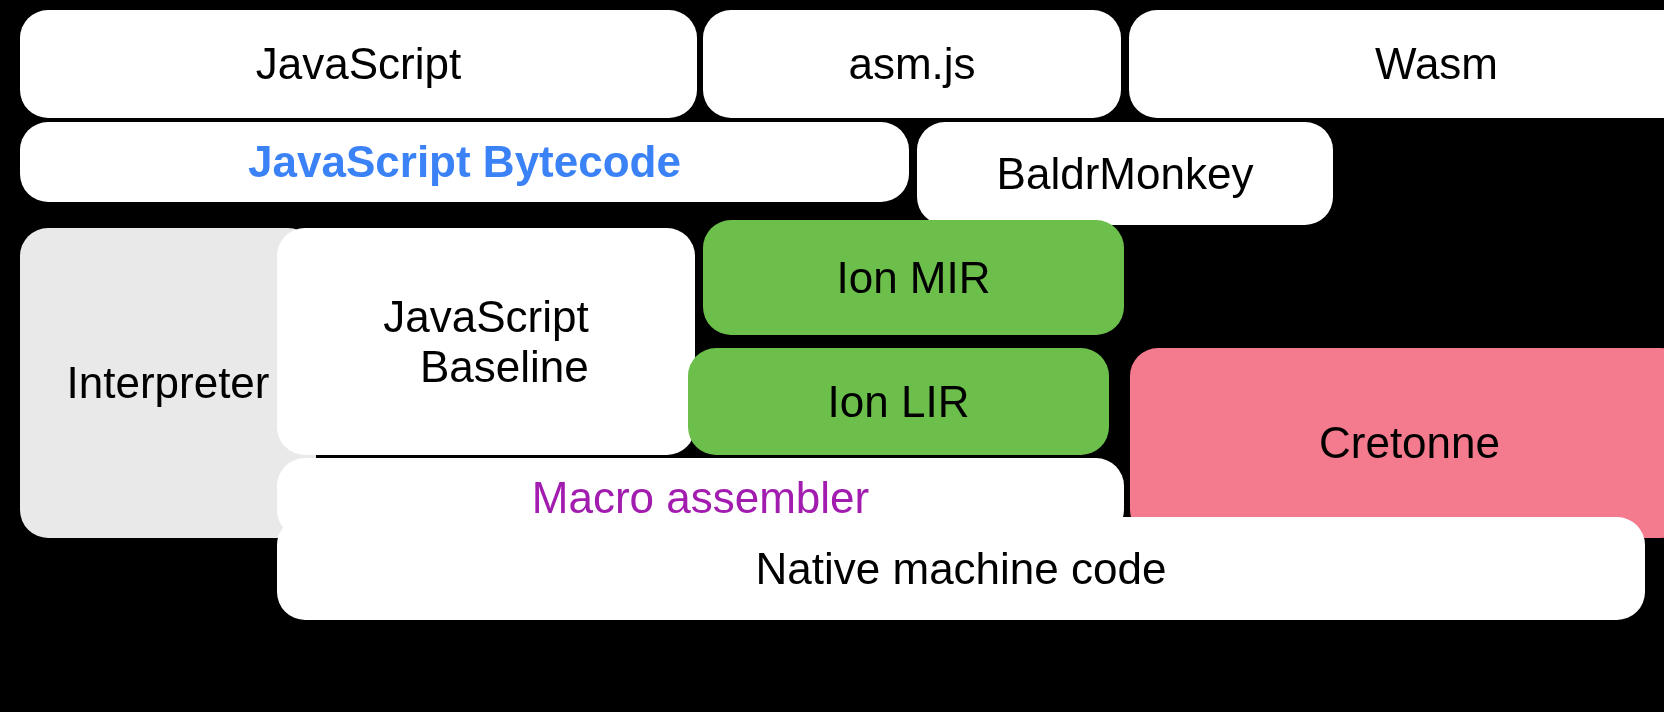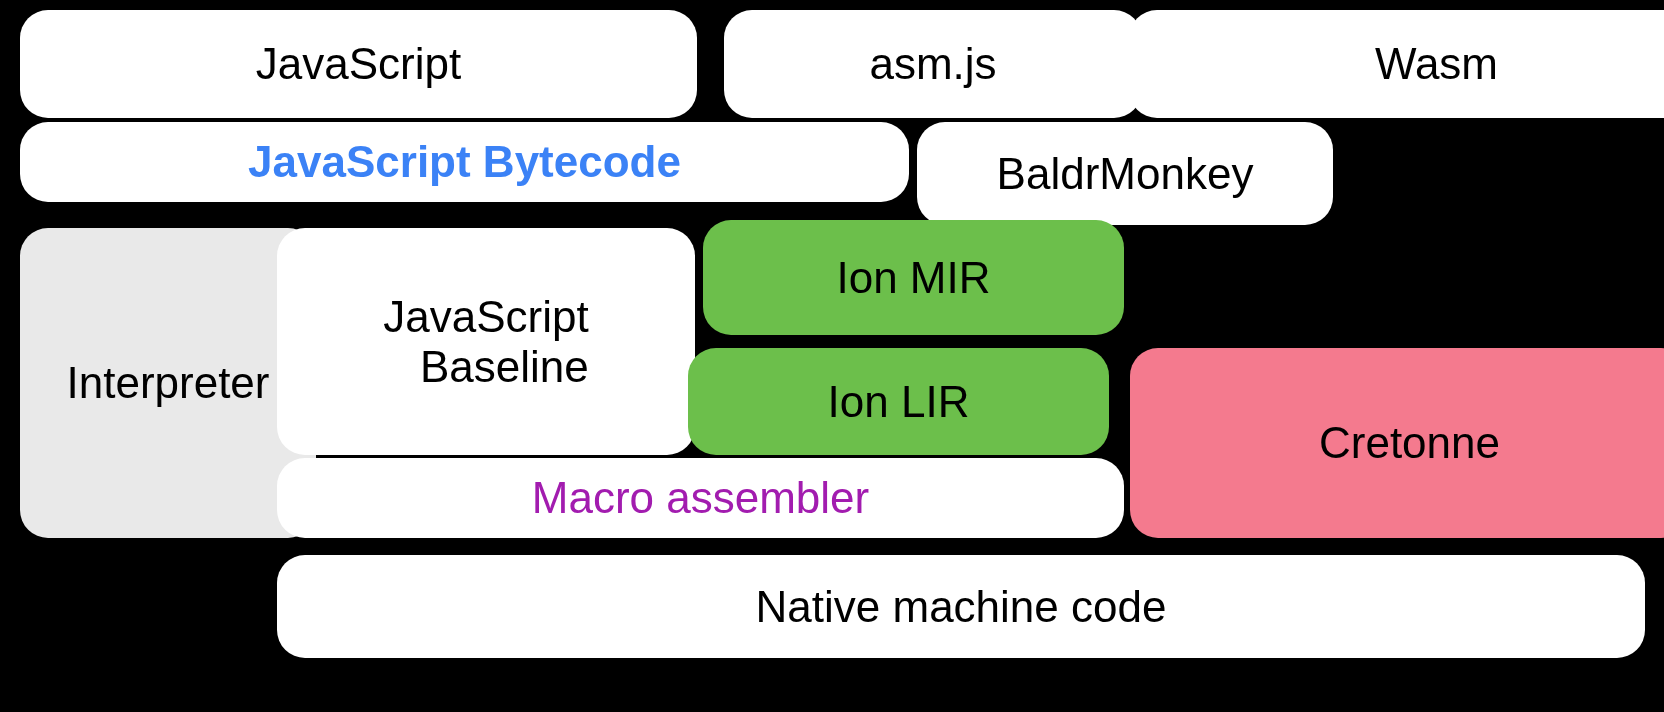--- a/index.html
+++ b/index.html
@@ -35,25 +35,25 @@
   .fill-white { background: #FFFFFF; }
   .fill-gray  { background: #E9E9E9; }
   .fill-green { background: #6CBF4B; }
   .fill-pink  { background: #F47A8E; }
 </style>
 </head>
 <body>
 
 <div id="stage" style="background: rgb(0, 0, 0);">
     <div class="node fill-white" style="left: 20px; top: 10px; width: 677px; height: 108px; color: rgb(0, 0, 0);">JavaScript</div>
-    <div class="node fill-white" style="left: 724px; top: 10px; width: 418px; height: 108px; color: rgb(0, 0, 0);">asm.js</div>
+    <div class="node fill-white" style="left: 703px; top: 10px; width: 418px; height: 108px; color: rgb(0, 0, 0);">asm.js</div>
     <div class="node fill-white" style="left: 1129px; top: 10px; width: 615px; height: 108px; color: rgb(0, 0, 0);">Wasm</div>
     <div class="node fill-white" style="left: 20px; top: 122px; width: 889px; height: 80px; color: #3b82f6; font-weight: bold;">JavaScript Bytecode</div>
     <div class="node fill-white" style="left: 917px; top: 122px; width: 416px; height: 103px; color: rgb(0, 0, 0);">BaldrMonkey</div>
     <div class="node fill-gray" style="left: 20px; top: 228px; width: 296px; height: 310px; color: rgb(0, 0, 0);">Interpreter</div>
     <div class="node fill-white" style="left: 277px; top: 228px; width: 418px; height: 227px; color: rgb(0, 0, 0);">JavaScript
 Baseline</div>
     <div class="node fill-green" style="left: 703px; top: 220px; width: 421px; height: 115px; color: rgb(0, 0, 0);">Ion MIR</div>
     <div class="node fill-green" style="left: 688px; top: 348px; width: 421px; height: 107px; color: rgb(0, 0, 0);">Ion LIR</div>
     <div class="node fill-pink" style="left: 1130px; top: 348px; width: 559px; height: 190px; color: rgb(0, 0, 0);">Cretonne</div>
     <div class="node fill-white" style="left: 277px; top: 458px; width: 847px; height: 80px; color: #a21caf;">Macro assembler</div>
-    <div class="node fill-white" style="left: 277px; top: 555px; width: 1368px; height: 103px; color: rgb(0, 0, 0);">Native machine code</div>
+    <div class="node fill-white" style="left: 277px; top: 517px; width: 1368px; height: 103px; color: rgb(0, 0, 0);">Native machine code</div>
   </div>
 
 </body></html>

